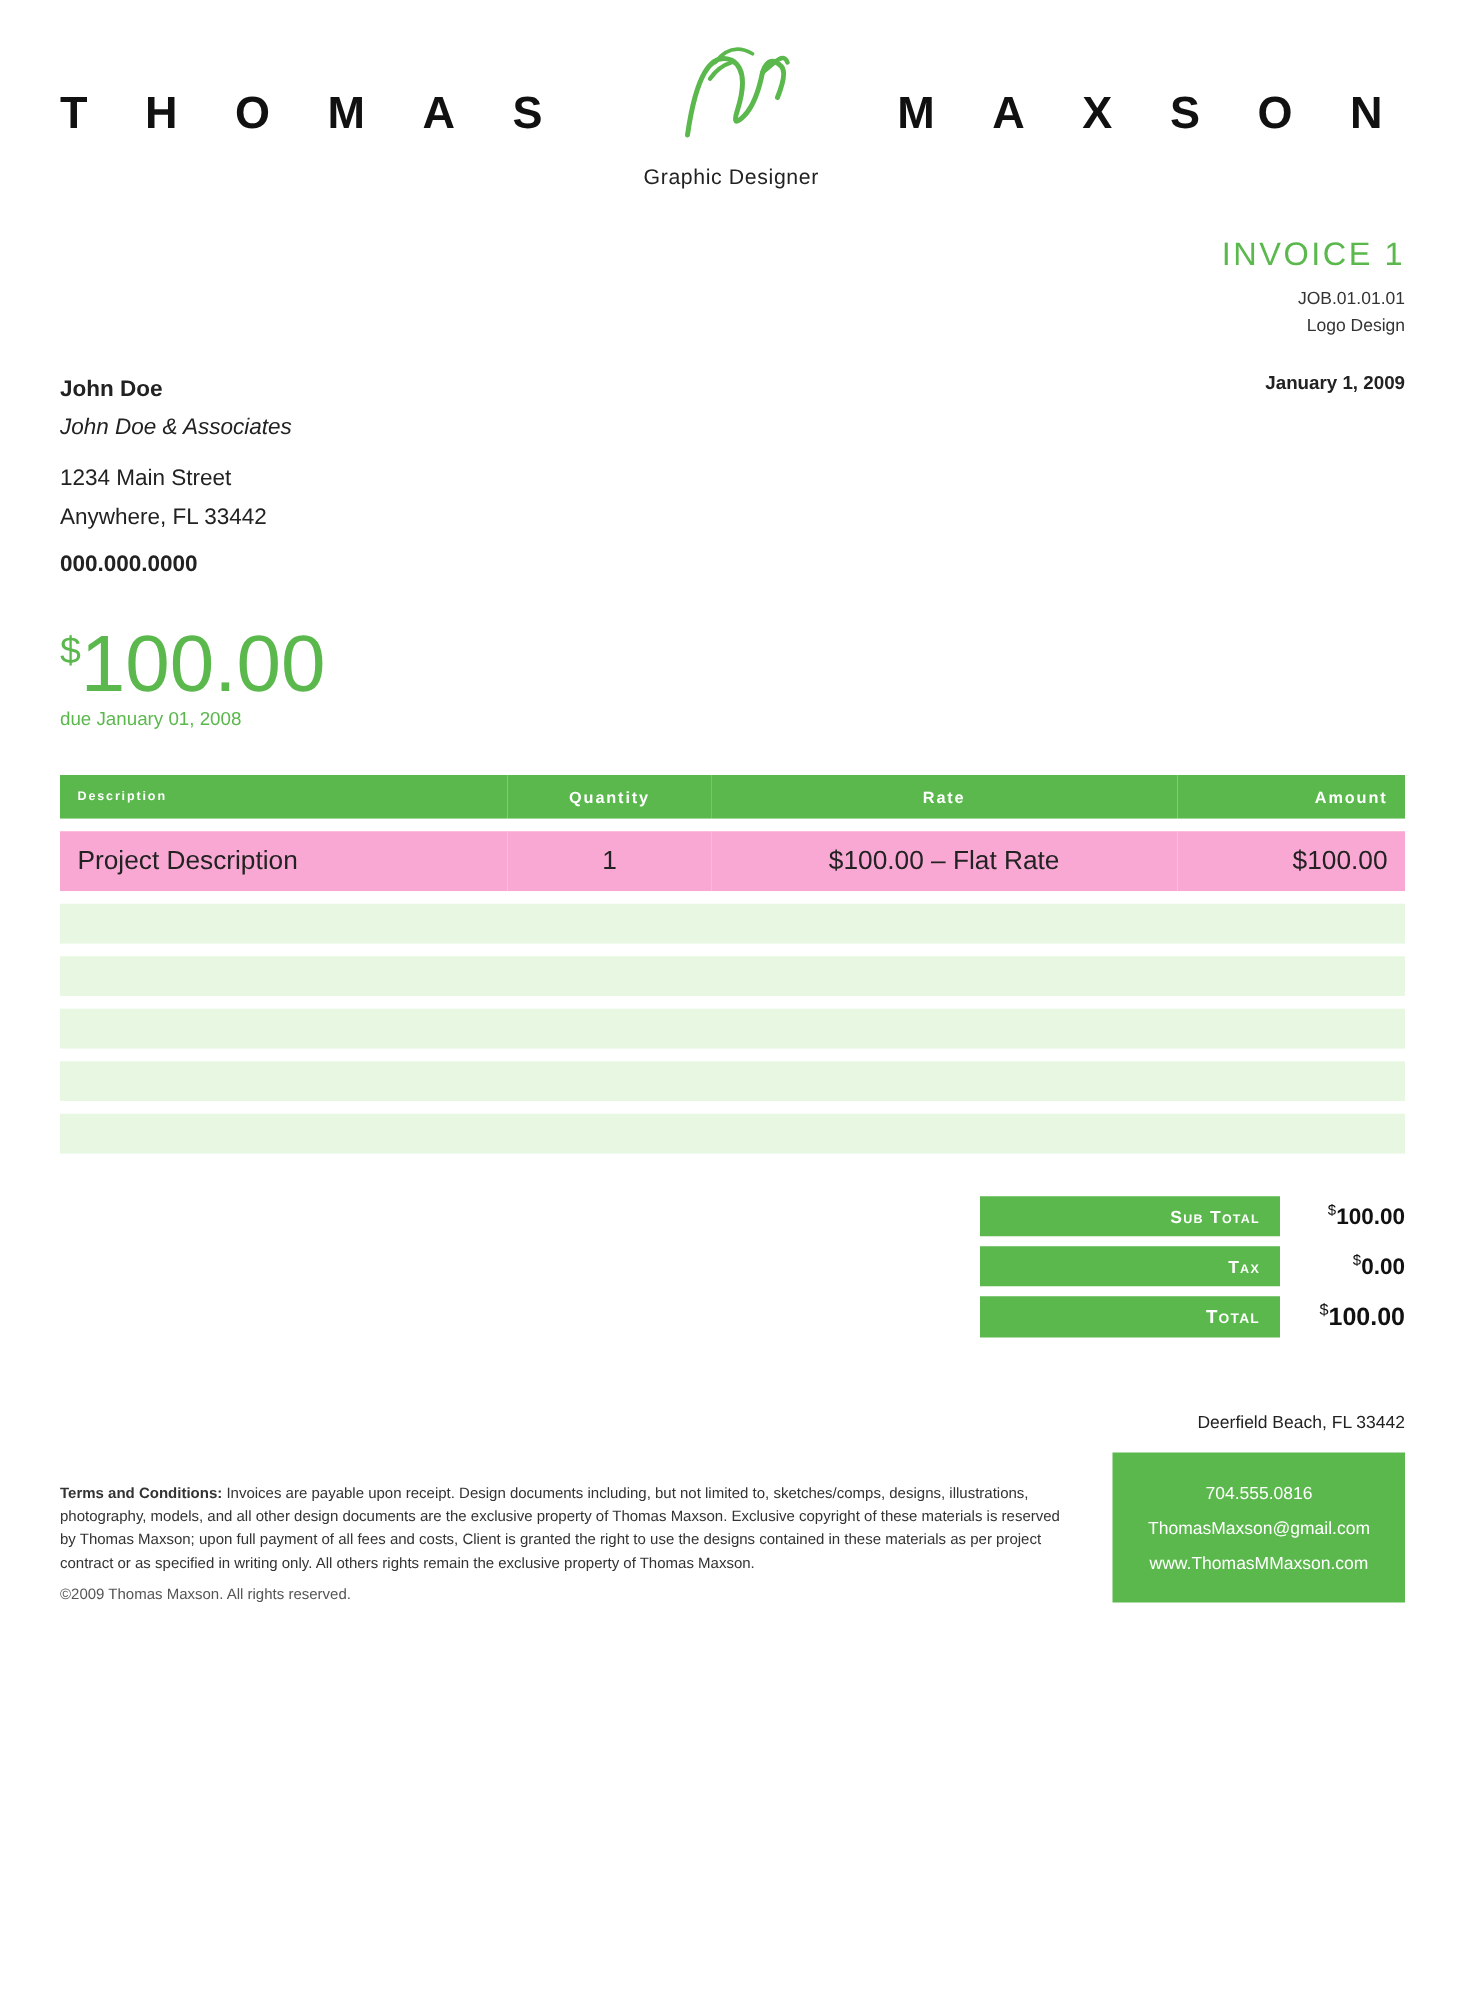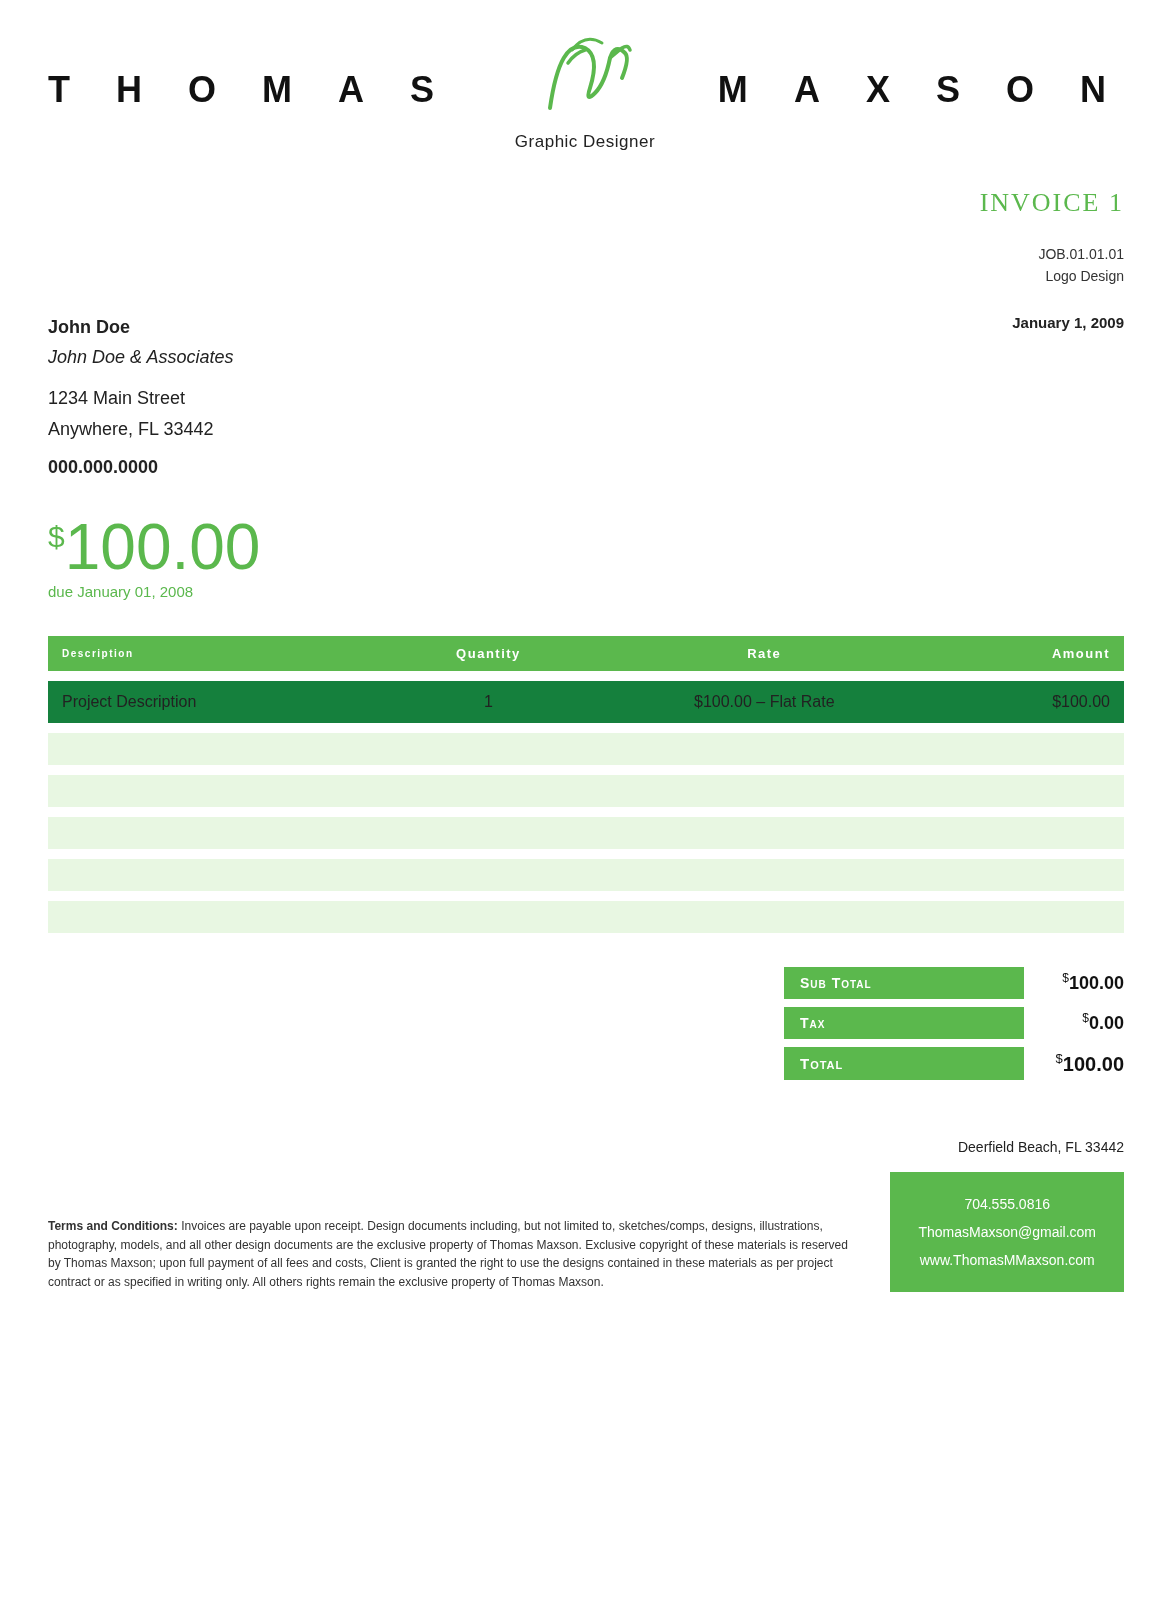--- a/index.html
+++ b/index.html
@@ -62,22 +62,21 @@
     }
     .invoice-info {
       text-align: right;
     }
     .invoice-title {
       color: #5bb84d;
       font-size: 26px;
       font-weight: 400;
       letter-spacing: 2px;
       text-transform: uppercase;
-      margin-bottom: 25px;
-      font-family: Liberation Serif, serif;
+      margin-bottom: 8px;
     }
     .invoice-job {
       font-size: 14px;
       color: #333;
       line-height: 1.6;
     }
 
     
     .client-section {
       display: flex;
@@ -155,22 +154,22 @@
     .invoice-table thead th.col-amt {
       text-align: right;
     }
 
     .invoice-table tbody tr.row-data {
       background: #fff;
     }
     
     .invoice-table tbody tr.row-data td {
       padding: 12px 14px;
-      font-size: 16px;
-      background: #15803d;
+      font-size: 21px;
+      background: #f9a8d4;
     }
     .invoice-table tbody tr.row-data td.col-qty {
       text-align: center;
     }
     .invoice-table tbody tr.row-data td.col-rate {
       text-align: center;
     }
     .invoice-table tbody tr.row-data td.col-amt {
       text-align: right;
     }
@@ -190,21 +189,21 @@
       margin-bottom: 8px;
     }
     .totals-label {
       background: #5bb84d;
       color: #fff;
       font-size: 13px;
       font-weight: 600;
       letter-spacing: 1px;
       text-transform: capitalize;
       padding: 8px 16px;
-      text-align: left;
+      text-align: right;
       flex: 1;
     }
     .totals-value {
       font-size: 18px;
       font-weight: 600;
       color: #111;
       min-width: 100px;
       text-align: right;
       padding-left: 16px;
     }
@@ -381,19 +380,20 @@
     <div>Deerfield Beach, FL 33442</div>
   </div>
 </div>
 
 <div style="display:flex; justify-content:space-between; align-items:flex-end; padding: 12px 48px 40px 48px; gap:32px;">
   <div style="flex:1;">
     <div style="font-size:12px; color:#333; line-height:1.55;">
       <span class="footer-terms-title">Terms and Conditions:</span>
       <span>Invoices are payable upon receipt. Design documents including, but not limited to, sketches/comps, designs, illustrations, photography, models, and all other design documents are the exclusive property of Thomas Maxson. Exclusive copyright of these materials is reserved by Thomas Maxson; upon full payment of all fees and costs, Client is granted the right to use the designs contained in these materials as per project contract or as specified in writing only. All others rights remain the exclusive property of Thomas Maxson.</span>
     </div>
+    <div style="font-size:12px; color:#555; margin-top:8px;">©2009 Thomas Maxson. All rights reserved.</div>
   </div>
   <div style="background:#5bb84d; color:#fff; text-align:center; font-size:14px; padding:18px 28px; min-width:220px; line-height:2.0;">
     <div>704.555.0816</div>
     <div>ThomasMaxson@gmail.com</div>
     <div>www.ThomasMMaxson.com</div>
   </div>
 </div>
 
 </body></html>

